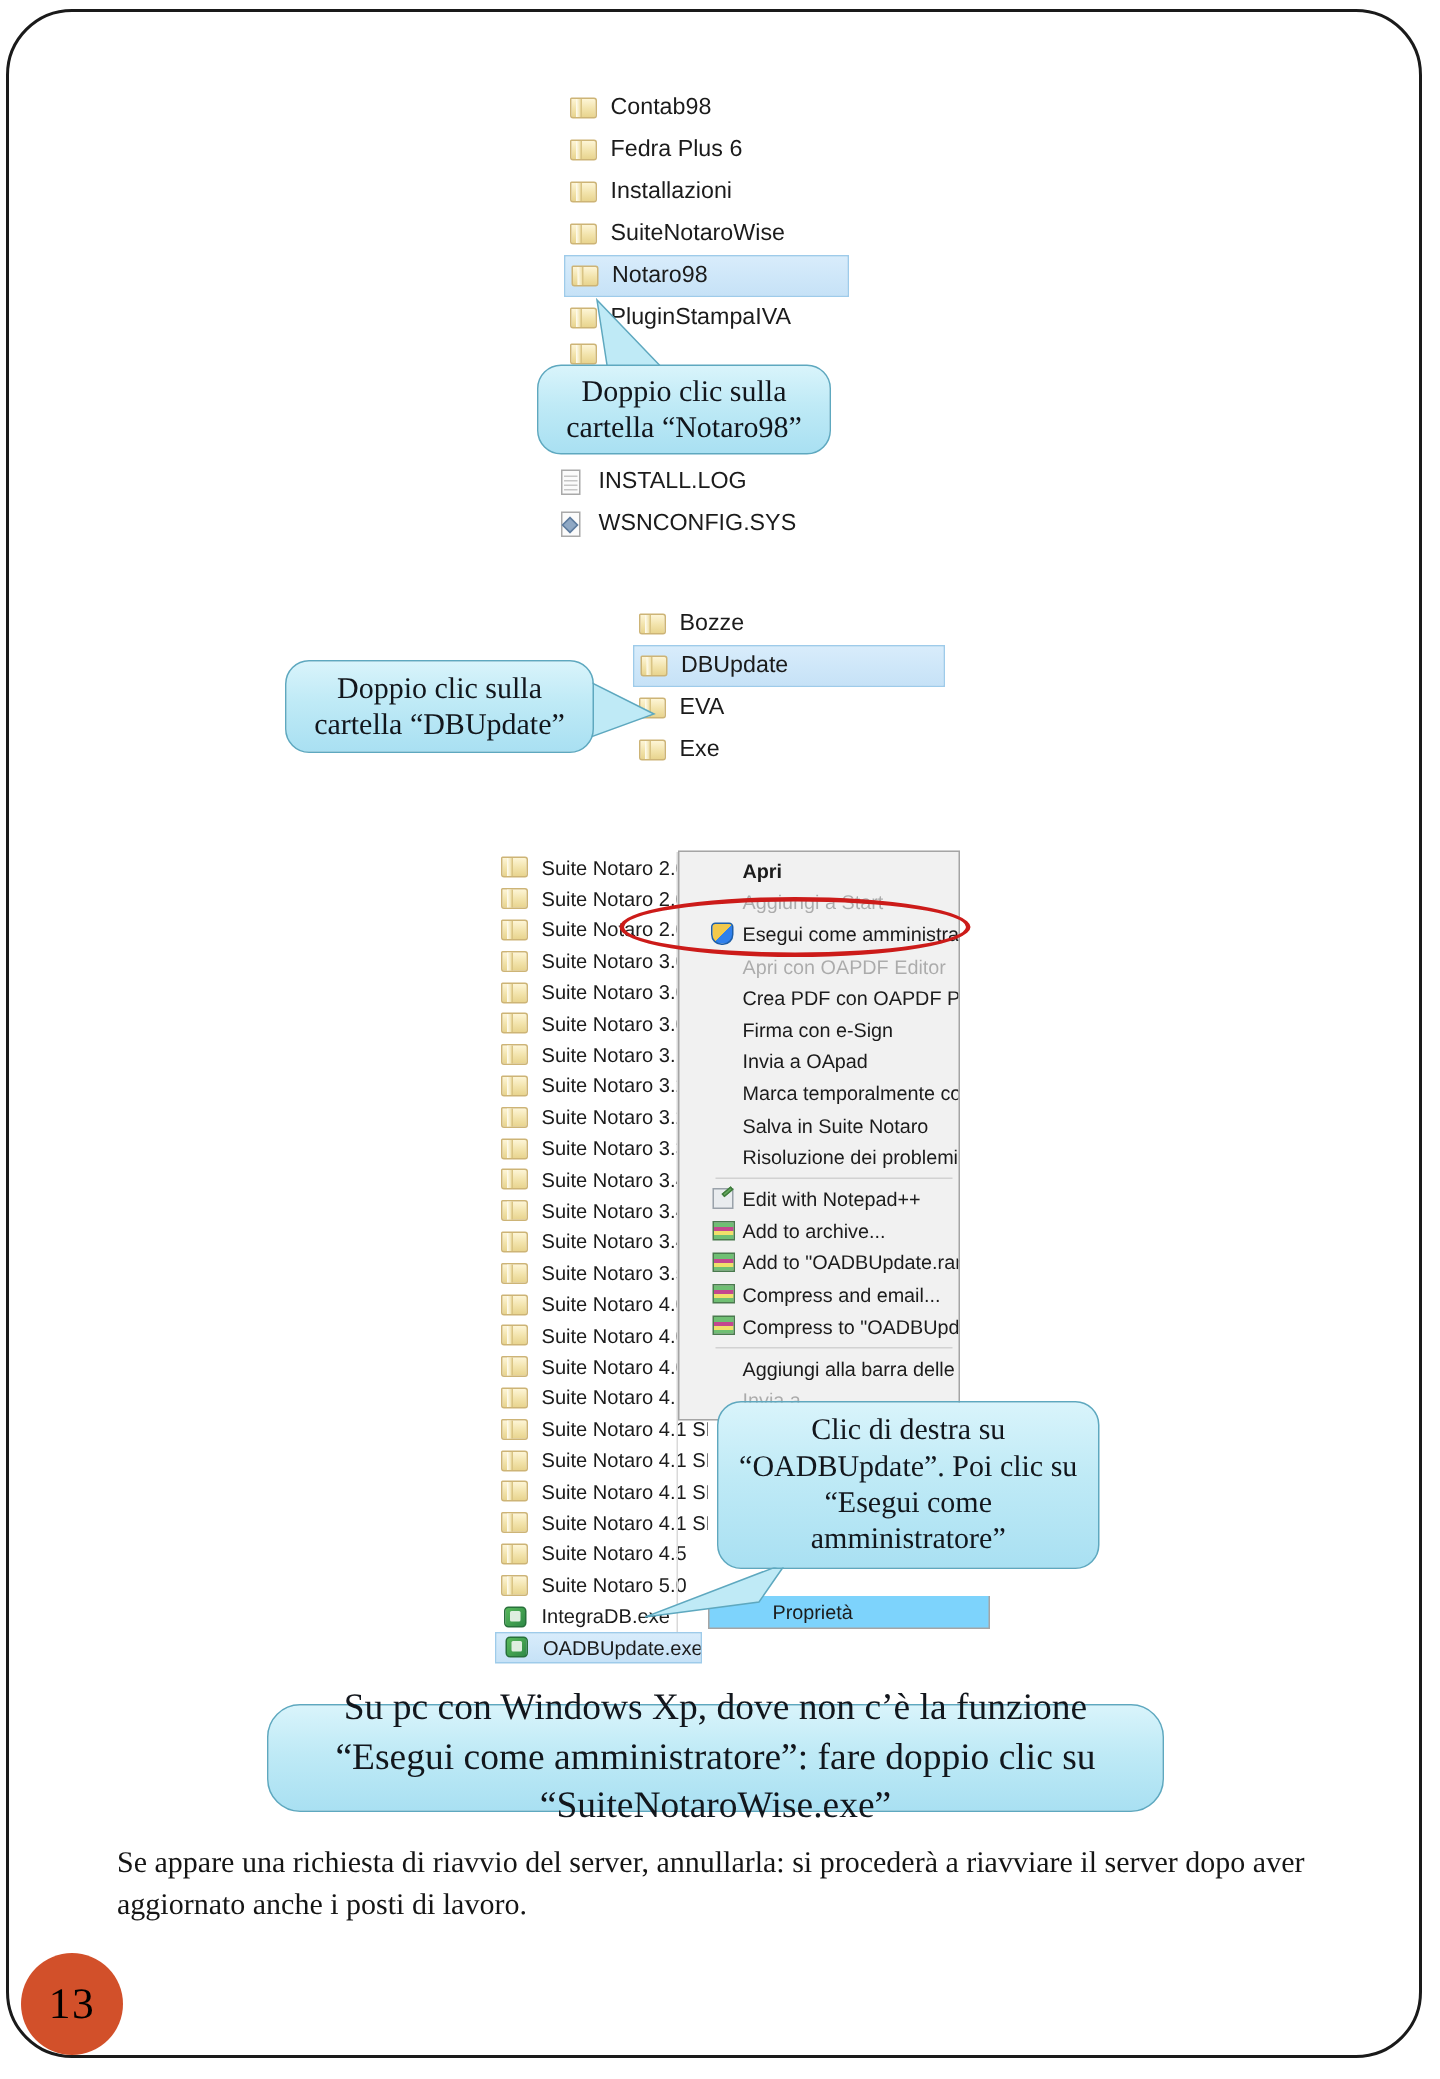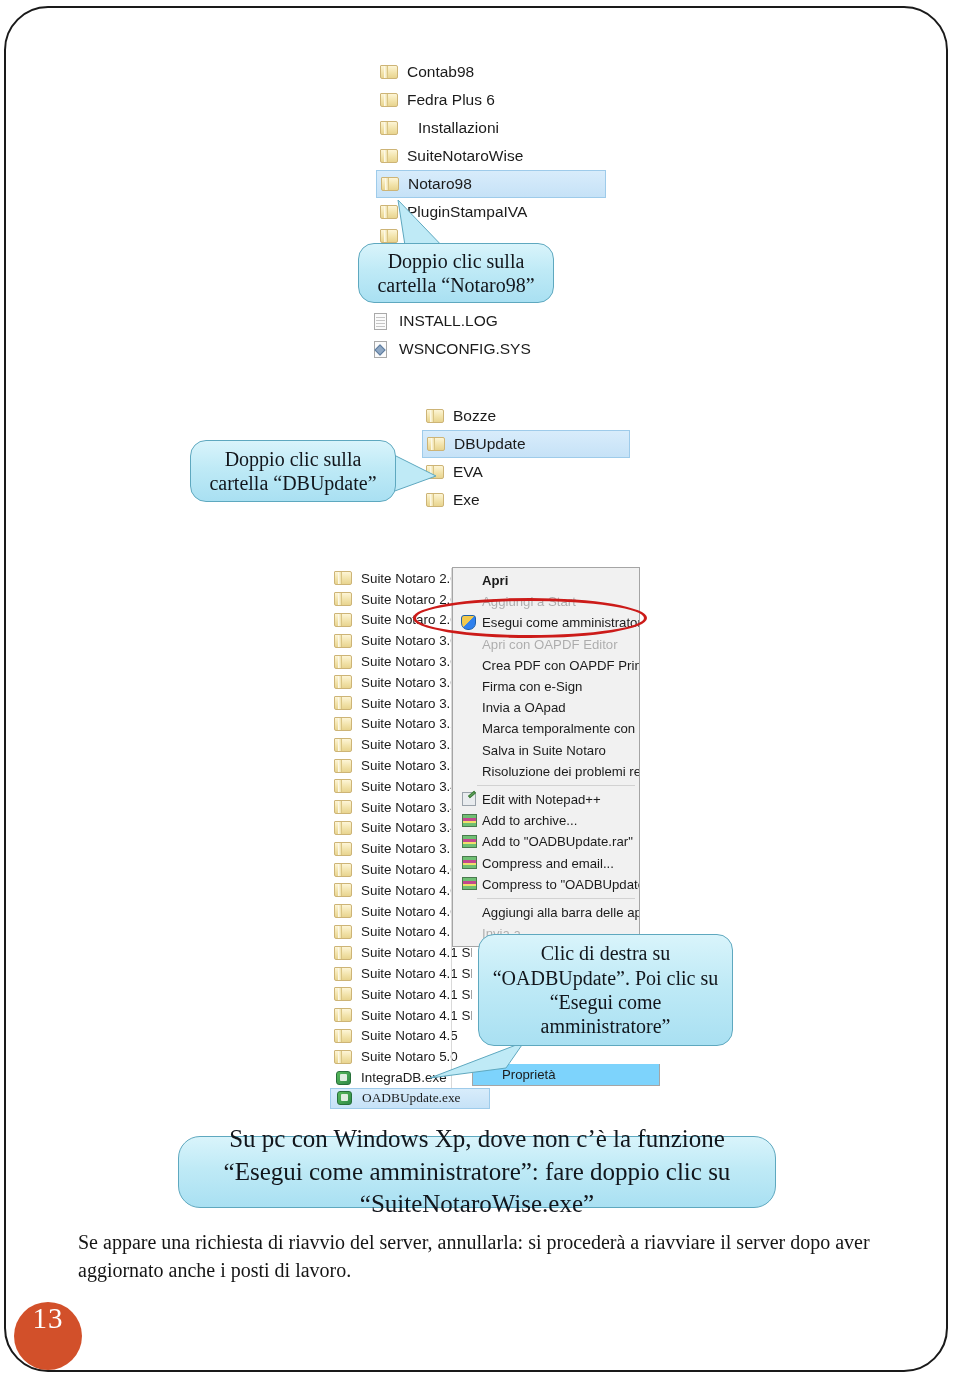--- a/index.html
+++ b/index.html
@@ -31,22 +31,23 @@
   
   #page-badge {
     position: absolute;
     left: 14px;
     top: 1302px;
     width: 68px;
     height: 68px;
     border-radius: 50%;
     background: #d2502a;
     display: flex;
+    align-items: center;
     justify-content: center;
-    color: #ffffff;
+    color: #000000;
     font-family: "Liberation Serif", serif;
     font-size: 29px;
     letter-spacing: 1px;
   }
 
   
   .explorer-row {
     display: flex;
     align-items: center;
     height: 28px;
@@ -227,21 +228,21 @@
     padding: 2px 0 2px 0;
     overflow: hidden;
   }
   .menu-item {
     display: flex;
     align-items: center;
     height: 21.2px;
     font-family: "Liberation Sans", sans-serif;
     font-size: 13.2px;
     color: #1b1b1b;
-    padding-left: 5px;
+    padding-left: 18px;
     white-space: nowrap;
     overflow: hidden;
   }
   .menu-item .mi-icon { width: 22px; flex: 0 0 22px; display:flex; align-items:center; justify-content:center;}
   .menu-item .mi-label { margin-left: 2px; }
   .menu-item.bold .mi-label { font-weight: bold; }
   .menu-sep {
     height: 1px;
     background: #d2d2d2;
     margin: 3px 4px 3px 24px;
@@ -281,29 +282,29 @@
 
 <div class="explorer-block" id="section1-list" style="left:376px; top:58px; width:232px;text-align:center;">
     <div class="explorer-row" style="width: 230px;">
       <span class="ic ic-folder"></span>
       <span class="row-label">Contab98</span>
     </div>
     <div class="explorer-row" style="width: 230px;">
       <span class="ic ic-folder"></span>
       <span class="row-label">Fedra Plus 6</span>
     </div>
-    <div class="explorer-row" style="width: 230px; gap: 11px;">
+    <div class="explorer-row" style="width: 230px;">
       <span class="ic ic-folder"></span>
       <span class="row-label">Installazioni</span>
     </div>
     <div class="explorer-row" style="width: 230px;">
       <span class="ic ic-folder"></span>
       <span class="row-label">SuiteNotaroWise</span>
     </div>
-    <div class="explorer-row selected" style="width: 230px;">
+    <div class="explorer-row selected" style="width: 190px;">
       <span class="ic ic-folder"></span>
       <span class="row-label">Notaro98</span>
     </div>
     <div class="explorer-row" style="width: 230px;">
       <span class="ic ic-folder"></span>
       <span class="row-label">PluginStampaIVA</span>
     </div>
     <div class="explorer-row" style="width: 230px; height: 20px; overflow: hidden;">
       <span class="ic ic-folder"></span>
       <span class="row-label"></span>
@@ -450,21 +451,21 @@
       <span class="row-label">Suite Notaro 4.5</span>
     </div>
     <div class="explorer-row" style="width: 138px; height: 20.8px; font-size: 13.4px; overflow: hidden;">
       <span class="ic ic-folder"></span>
       <span class="row-label">Suite Notaro 5.0</span>
     </div>
     <div class="explorer-row" style="width: 138px; height: 20.8px; font-size: 13.4px; overflow: hidden;">
       <span class="ic ic-exe"></span>
       <span class="row-label">IntegraDB.exe</span>
     </div>
-    <div class="explorer-row selected" style="width: 160px; height: 20.8px; font-size: 13.4px; overflow: hidden; font-family: Liberation Serif, serif;">
+    <div class="explorer-row selected" style="width: 138px; height: 20.8px; font-size: 13.4px; overflow: hidden;">
       <span class="ic ic-exe"></span>
       <span class="row-label">OADBUpdate.exe</span>
     </div>
   </div>
 
 <div style="position:absolute; left:451px; top:568px; width:1px; height:520px; background:#d9d9d9;"></div>
 
 <div id="context-menu" style="height: 380.4px;">
     <div class="menu-item bold">
       <span class="mi-icon"></span>

